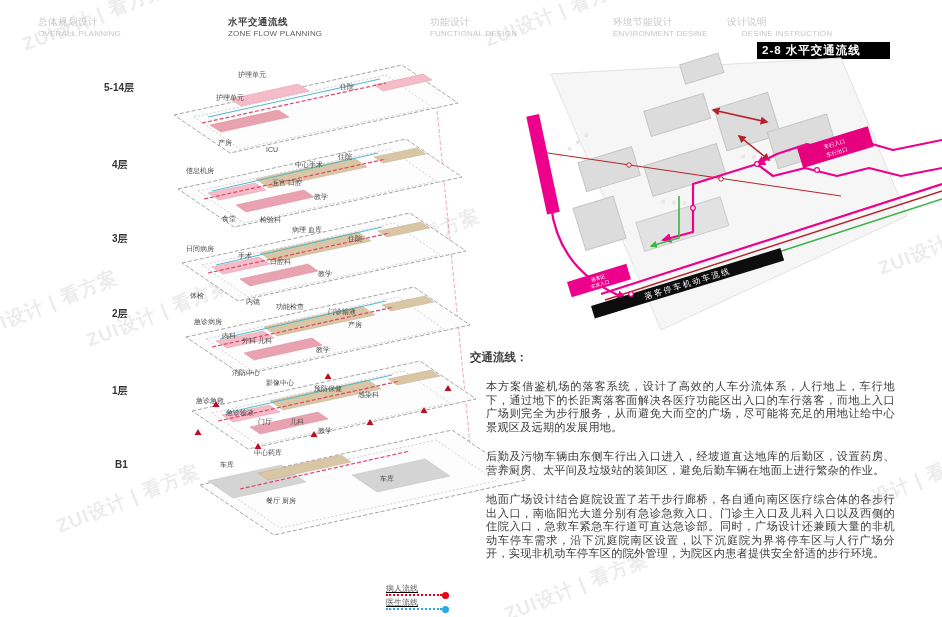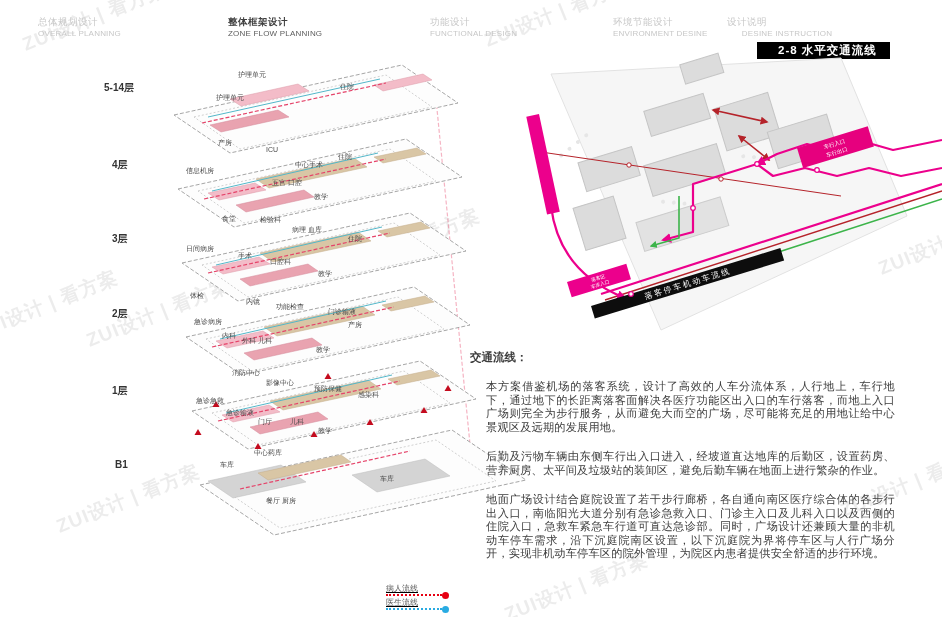--- a/index.html
+++ b/index.html
@@ -8,21 +8,21 @@
   
   .tab{position:absolute;top:15px;font-size:9.5px;line-height:1.4;color:#c7c7c7;letter-spacing:.5px;}
   .tab .en{font-size:8px;letter-spacing:.2px;display:block;}
   .tab .zh{display:block;}
   .tab.active .zh{color:#3f3f3f;font-weight:bold;}
   .tab.active .en{color:#5d5d5d;}
   .tab5{left:722px;width:130px;text-align:center;}
   .tab5 .zh{margin-right:80px;}
   
   .sec-title{position:absolute;left:757px;top:42px;width:133px;height:17px;background:#000;
-             color:#fff;font-size:11.5px;font-weight:bold;line-height:17px;padding-left:21px;
+             color:#fff;font-size:11.5px;font-weight:bold;line-height:17px;padding-left:5px;
              box-sizing:border-box;letter-spacing:1px;}
   
   .floors-svg{position:absolute;left:90px;top:55px;}
   .site-svg{position:absolute;left:505px;top:48px;}
   .plate{fill:#fdfdfd;stroke:#a6a6a6;stroke-width:1;stroke-dasharray:4 2;}
   .plate-inner{fill:none;stroke:#bdbdbd;stroke-width:.7;stroke-dasharray:2 2;}
   .blk-tan{fill:#d9c6a5;stroke:#c4ad8a;stroke-width:.5;}
   .blk-pink{fill:#f3bcc8;stroke:#dd9aa9;stroke-width:.5;}
   .blk-rose{fill:#e9a3b0;stroke:#d58b9a;stroke-width:.5;}
   .blk-gray{fill:#d4d4d4;stroke:#bcbcbc;stroke-width:.5;}
@@ -60,21 +60,21 @@
   <span class="wm" style="left:82px;top:300px">ZUI设计 | 看方案</span>
   <span class="wm" style="left:52px;top:486px">ZUI设计 | 看方案</span>
   <span class="wm" style="left:500px;top:574px">ZUI设计 | 看方案</span>
   <span class="wm" style="left:836px;top:470px">ZUI设计 | 看方案</span>
 
   <div class="tab" style="left:38px">
     <span class="zh">总体规划设计</span>
     <span class="en">OVERALL PLANNING</span>
   </div>
   <div class="tab active" style="left:228px">
-    <span class="zh">整体框架设计</span>
+    <span class="zh">水平交通流线</span>
     <span class="en">ZONE FLOW PLANNING</span>
   </div>
   <div class="tab" style="left:430px">
     <span class="zh">功能设计</span>
     <span class="en">FUNCTIONAL DESIGN</span>
   </div>
   <div class="tab" style="left:613px">
     <span class="zh">环境节能设计</span>
     <span class="en">ENVIRONMENT DESINE</span>
   </div>

